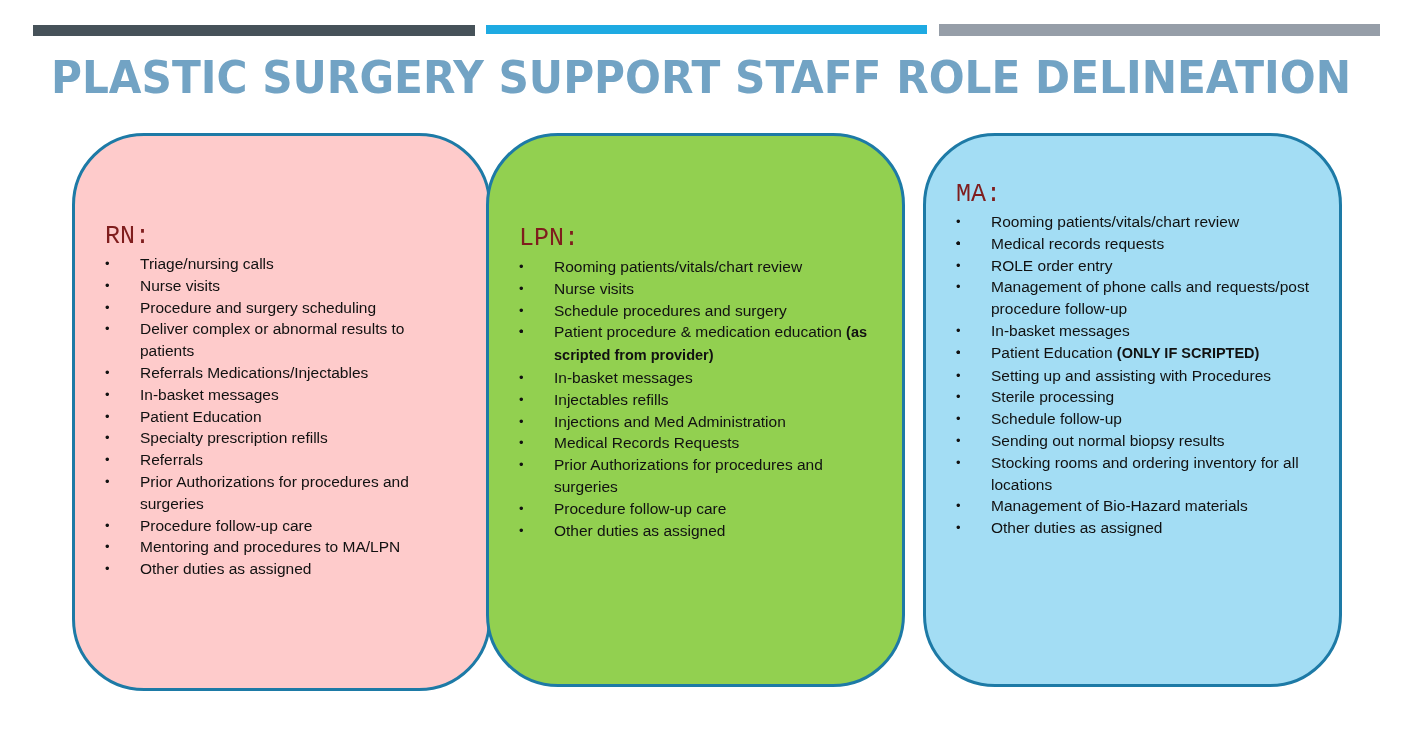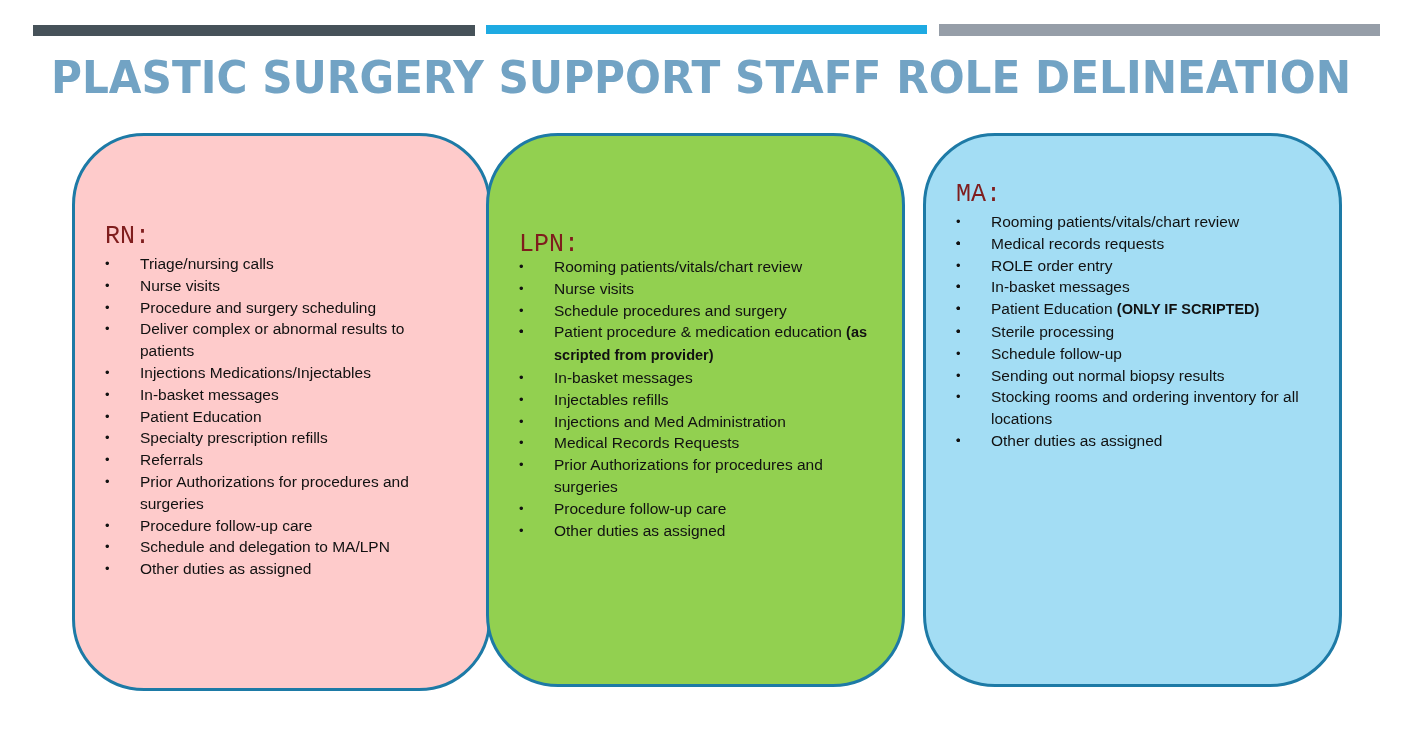--- a/index.html
+++ b/index.html
@@ -10,21 +10,21 @@
   .bar3 { left:939px; width:441px; background:#969ea8; top:24px; height:12px; }
   .title { position:absolute; top:52px; left:0; width:1402px; text-align:center;
     font-family:"DejaVu Sans", sans-serif; font-weight:bold; font-size:44px; color:#72a3c4;
     letter-spacing:0px; transform:scaleX(0.96); transform-origin:center; }
   .box { position:absolute; border:3px solid #1d7aa6; border-radius:72px; box-sizing:border-box; }
   .rn { left:64px; top:133px; width:419px; height:558px; background:#fecbcb;margin-left:8px; }
   .lpn { left:486px; top:133px; width:419px; height:554px; background:#92d050; }
   .ma { left:923px; top:133px; width:419px; height:554px; background:#a3ddf4; }
   .heading { position:absolute; font-family:Liberation Mono, monospace; font-size:25px; color:#7f1d1d; }
   .rn .heading { left:30px; top:86px; }
-  .lpn .heading { left:30px; top:94px; }
+  .lpn .heading { left:30px; top:88px; }
   .ma .heading { left:30px; top:44px; }
   ul { position:absolute; margin:0; padding:0; list-style:none; }
   .rn ul { left:30px; top:117px; width:350px; }
   .lpn ul { left:30px; top:120px; width:350px; }
   .ma ul { left:30px; top:75px; width:360px; }
   li { position:relative; padding-left:35px; font-size:15.5px; line-height:21.8px; color:#111; }
   li .dot { position:absolute; left:0; top:0; font-size:13px; }
   li b { font-weight:bold; font-size:14.5px; }
 </style>
 </head>
@@ -36,28 +36,28 @@
 
 <div class="title">PLASTIC SURGERY SUPPORT STAFF ROLE DELINEATION</div>
 
 <div class="box rn">
   <div class="heading">RN:</div>
   <ul>
       <li><span class="dot">•</span><span>Triage/nursing calls</span></li>
       <li><span class="dot">•</span><span>Nurse visits</span></li>
       <li><span class="dot">•</span><span>Procedure and surgery scheduling</span></li>
       <li><span class="dot">•</span><span>Deliver complex or abnormal results to patients</span></li>
-      <li><span class="dot">•</span><span>Injections Medications/Injectables</span></li>
+      <li><span class="dot">•</span><span>Referrals Medications/Injectables</span></li>
       <li><span class="dot">•</span><span>In-basket messages</span></li>
       <li><span class="dot">•</span><span>Patient Education</span></li>
       <li><span class="dot">•</span><span>Specialty prescription refills</span></li>
       <li><span class="dot">•</span><span>Referrals</span></li>
       <li><span class="dot">•</span><span>Prior Authorizations for procedures and surgeries</span></li>
       <li><span class="dot">•</span><span>Procedure follow-up care</span></li>
-      <li><span class="dot">•</span><span>Schedule and delegation to MA/LPN</span></li>
+      <li><span class="dot">•</span><span>Mentoring and procedures to MA/LPN</span></li>
       <li><span class="dot">•</span><span>Other duties as assigned</span></li>
     </ul>
 </div>
 
 <div class="box lpn">
   <div class="heading">LPN:</div>
   <ul>
       <li><span class="dot">•</span><span>Rooming patients/vitals/chart review</span></li>
       <li><span class="dot">•</span><span>Nurse visits</span></li>
       <li><span class="dot">•</span><span>Schedule procedures and surgery</span></li>
@@ -74,25 +74,25 @@
 </div>
 
 <div class="box ma">
   <div class="heading">MA:</div>
   <ul>
       <li><span class="dot">•</span><span>Rooming patients/vitals/chart review</span></li>
       <li><span class="dot">•</span></li>
       <li><span class="dot">•</span></li>
       <li><span class="dot">•</span><span>Medical records requests</span></li>
       <li><span class="dot">•</span><span>ROLE order entry</span></li>
-      <li><span class="dot">•</span></li>
+      <li><span class="dot">•</span><span>Management of phone calls and requests/post procedure follow-up</span></li>
       <li><span class="dot">•</span><span>In-basket messages</span></li>
       <li><span class="dot">•</span></li>
       <li><span class="dot">•</span><span>Patient Education </span><b>(ONLY IF SCRIPTED)</b></li>
-      <li><span class="dot">•</span></li>
+      <li><span class="dot">•</span><span>Setting up and assisting with Procedures</span></li>
       <li><span class="dot">•</span><span>Sterile processing</span></li>
       <li><span class="dot">•</span><span>Schedule follow-up</span></li>
       <li><span class="dot">•</span><span>Sending out normal biopsy results</span></li>
       <li><span class="dot">•</span><span>Stocking rooms and ordering inventory for all locations</span></li>
-      <li><span class="dot">•</span></li>
+      <li><span class="dot">•</span><span>Management of Bio-Hazard materials</span></li>
       <li><span class="dot">•</span><span>Other duties as assigned</span></li>
     </ul>
 </div>
 
 </body></html>

